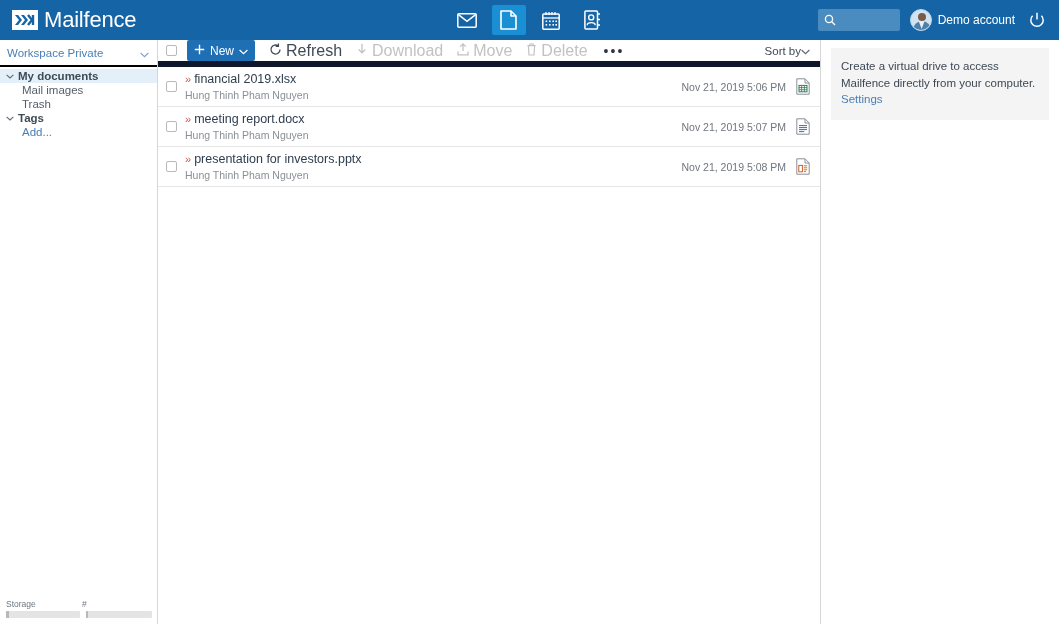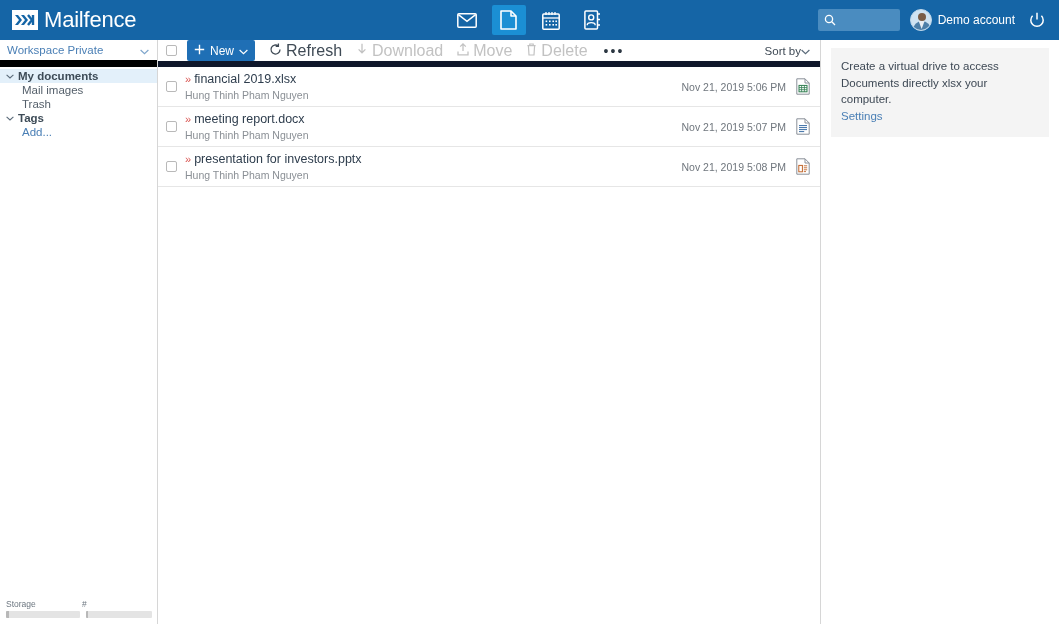--- a/index.html
+++ b/index.html
@@ -109,21 +109,21 @@
   .sidebar {
     position: absolute; left: 0; top: 40px;
     width: 158px; height: 584px;
     background: #ffffff;
     border-right: 1px solid #d6d6d6;
   }
   .workspace {
     height: 27px;
     display: flex; align-items: center; justify-content: space-between;
     padding: 0 8px 0 7px;
-    border-bottom: 7px solid #000000;
+    border-bottom: 2px solid #000000;
     cursor: pointer;
   }
   .workspace-label { font-size: 11.5px; color: #4a7fb5; }
   .tree { padding-top: 2px; }
   .tree-row {
     height: 14px;
     display: flex; align-items: center;
     font-size: 11.5px;
     cursor: pointer;
     padding-left: 6px;
@@ -515,16 +515,16 @@
           <path d="M7.8 7.8 H11.2 M7.8 9.8 H11.2 M7.8 11.8 H11.2 M7.8 13.6 H10" stroke="#c0642a" stroke-width="0.9"></path>
         </svg>
       </span>
     </div>
   </div>
 </div>
 
 <div class="rightpane">
   <div class="tipcard">
     <div>Create a virtual drive to access</div>
-    <div>Documents directly xlsx your computer.</div>
+    <div>Mailfence directly from your computer.</div>
     <a>Settings</a>
   </div>
 </div>
 
 </body></html>

